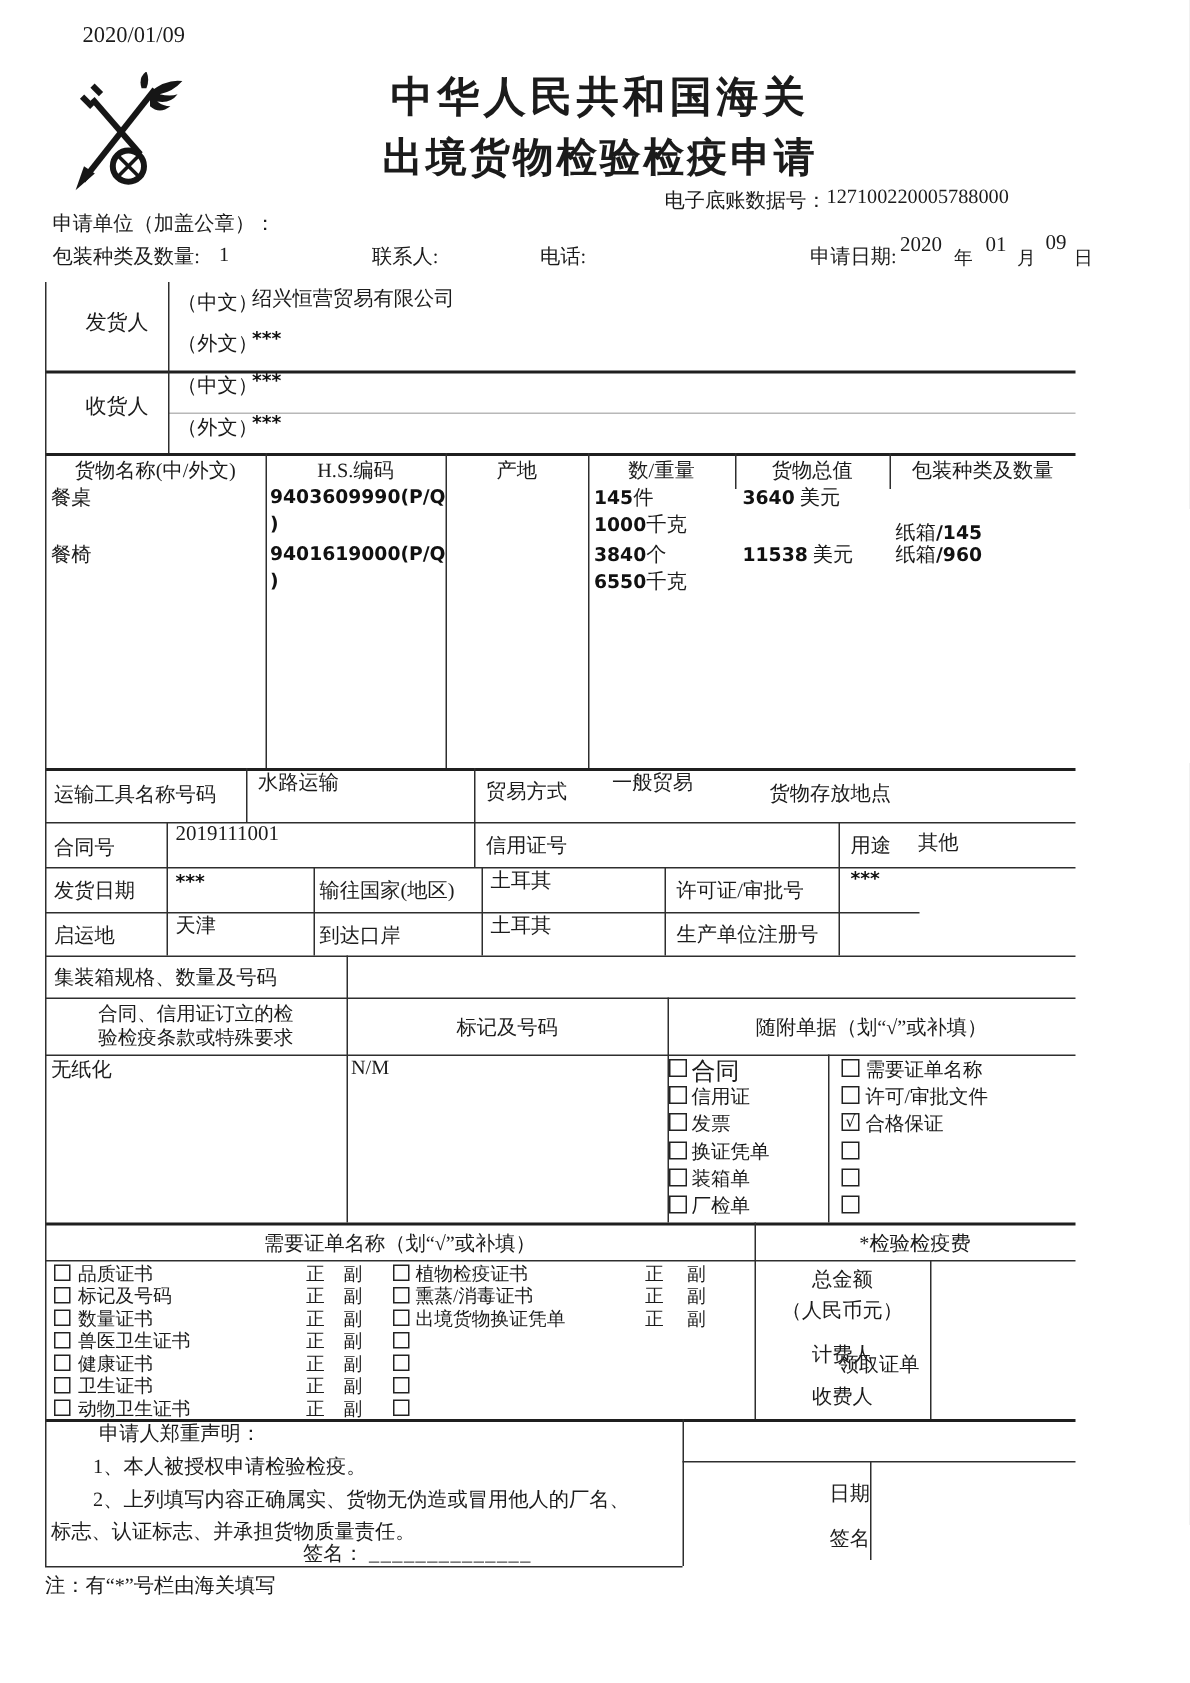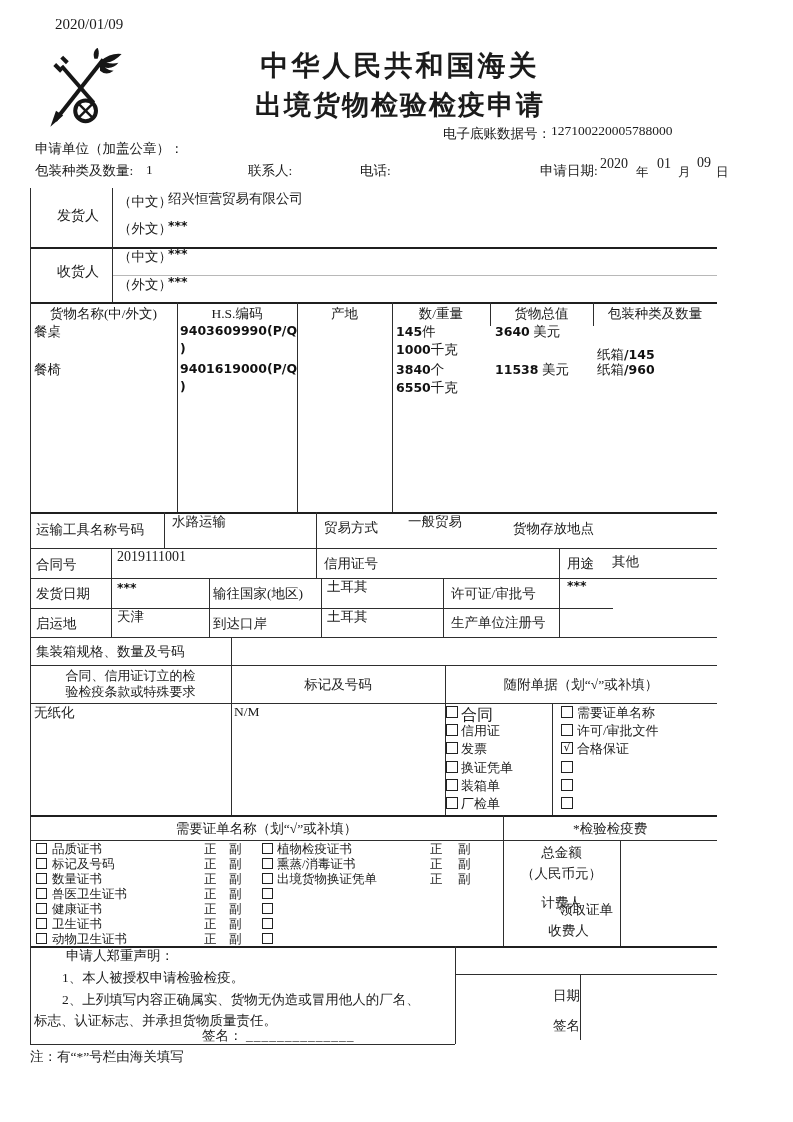--- a/index.html
+++ b/index.html
@@ -201,21 +201,21 @@
   <div class="t sm" style="left:430px;top:872px;">正</div>
   <div class="t sm" style="left:458px;top:872px;">副</div>
   <span class="cb2" style="left:262px;top:888px;"></span>
   <span class="cb2" style="left:262px;top:903px;"></span>
   <span class="cb2" style="left:262px;top:918px;"></span>
   <span class="cb2" style="left:262px;top:933px;"></span>
 
   <div class="t ctr" style="left:503px;top:845px;width:117px;">总金额</div>
   <div class="t ctr" style="left:503px;top:866px;width:117px;">（人民币元）</div>
   <div class="t ctr" style="left:503px;top:895px;width:117px;">计费人</div>
-  <div class="t ctr" style="left:474px;top:923px;width:117px;padding-left:36px;">收费人</div>
+  <div class="t ctr" style="left:503px;top:923px;width:117px;">收费人</div>
 
   <div class="t" style="left:40px;top:948px;margin-left:26px;">申请人郑重声明：</div>
   <div class="t" style="left:62px;top:970px;">1、本人被授权申请检验检疫。</div>
   <div class="t" style="left:62px;top:992px;">2、上列填写内容正确属实、货物无伪造或冒用他人的厂名、</div>
   <div class="t" style="left:34px;top:1013px;">标志、认证标志、并承担货物质量责任。</div>
   <div class="t" style="left:202px;top:1028px;">签名：</div>
   <div class="t" style="left:246px;top:1028px;letter-spacing:1px;">______________</div>
 
   <div class="t ctr" style="left:455px;top:902px;width:262px;">领取证单</div>
   <div class="t" style="left:553px;top:988px;">日期</div>

